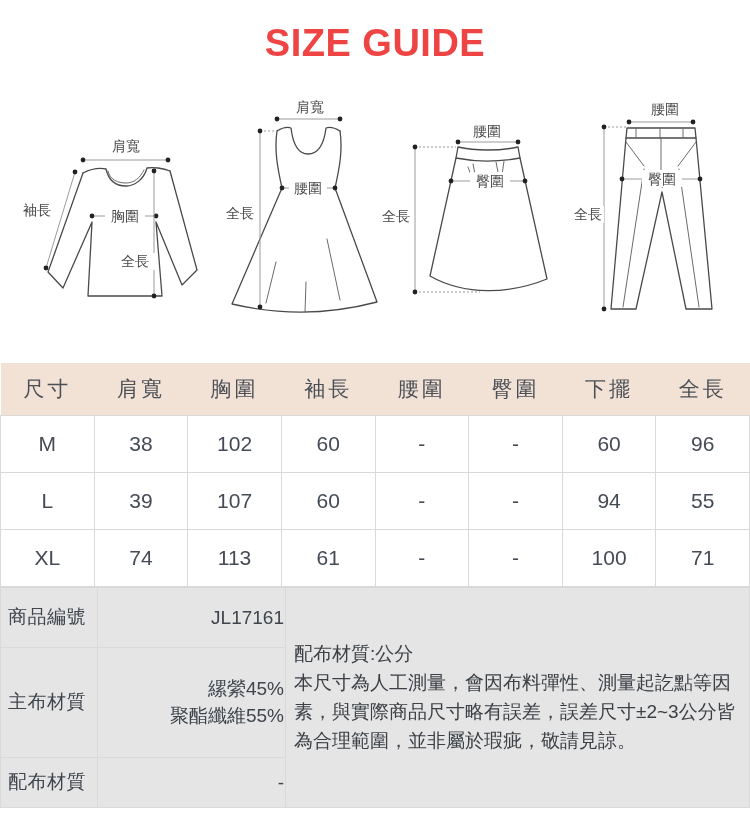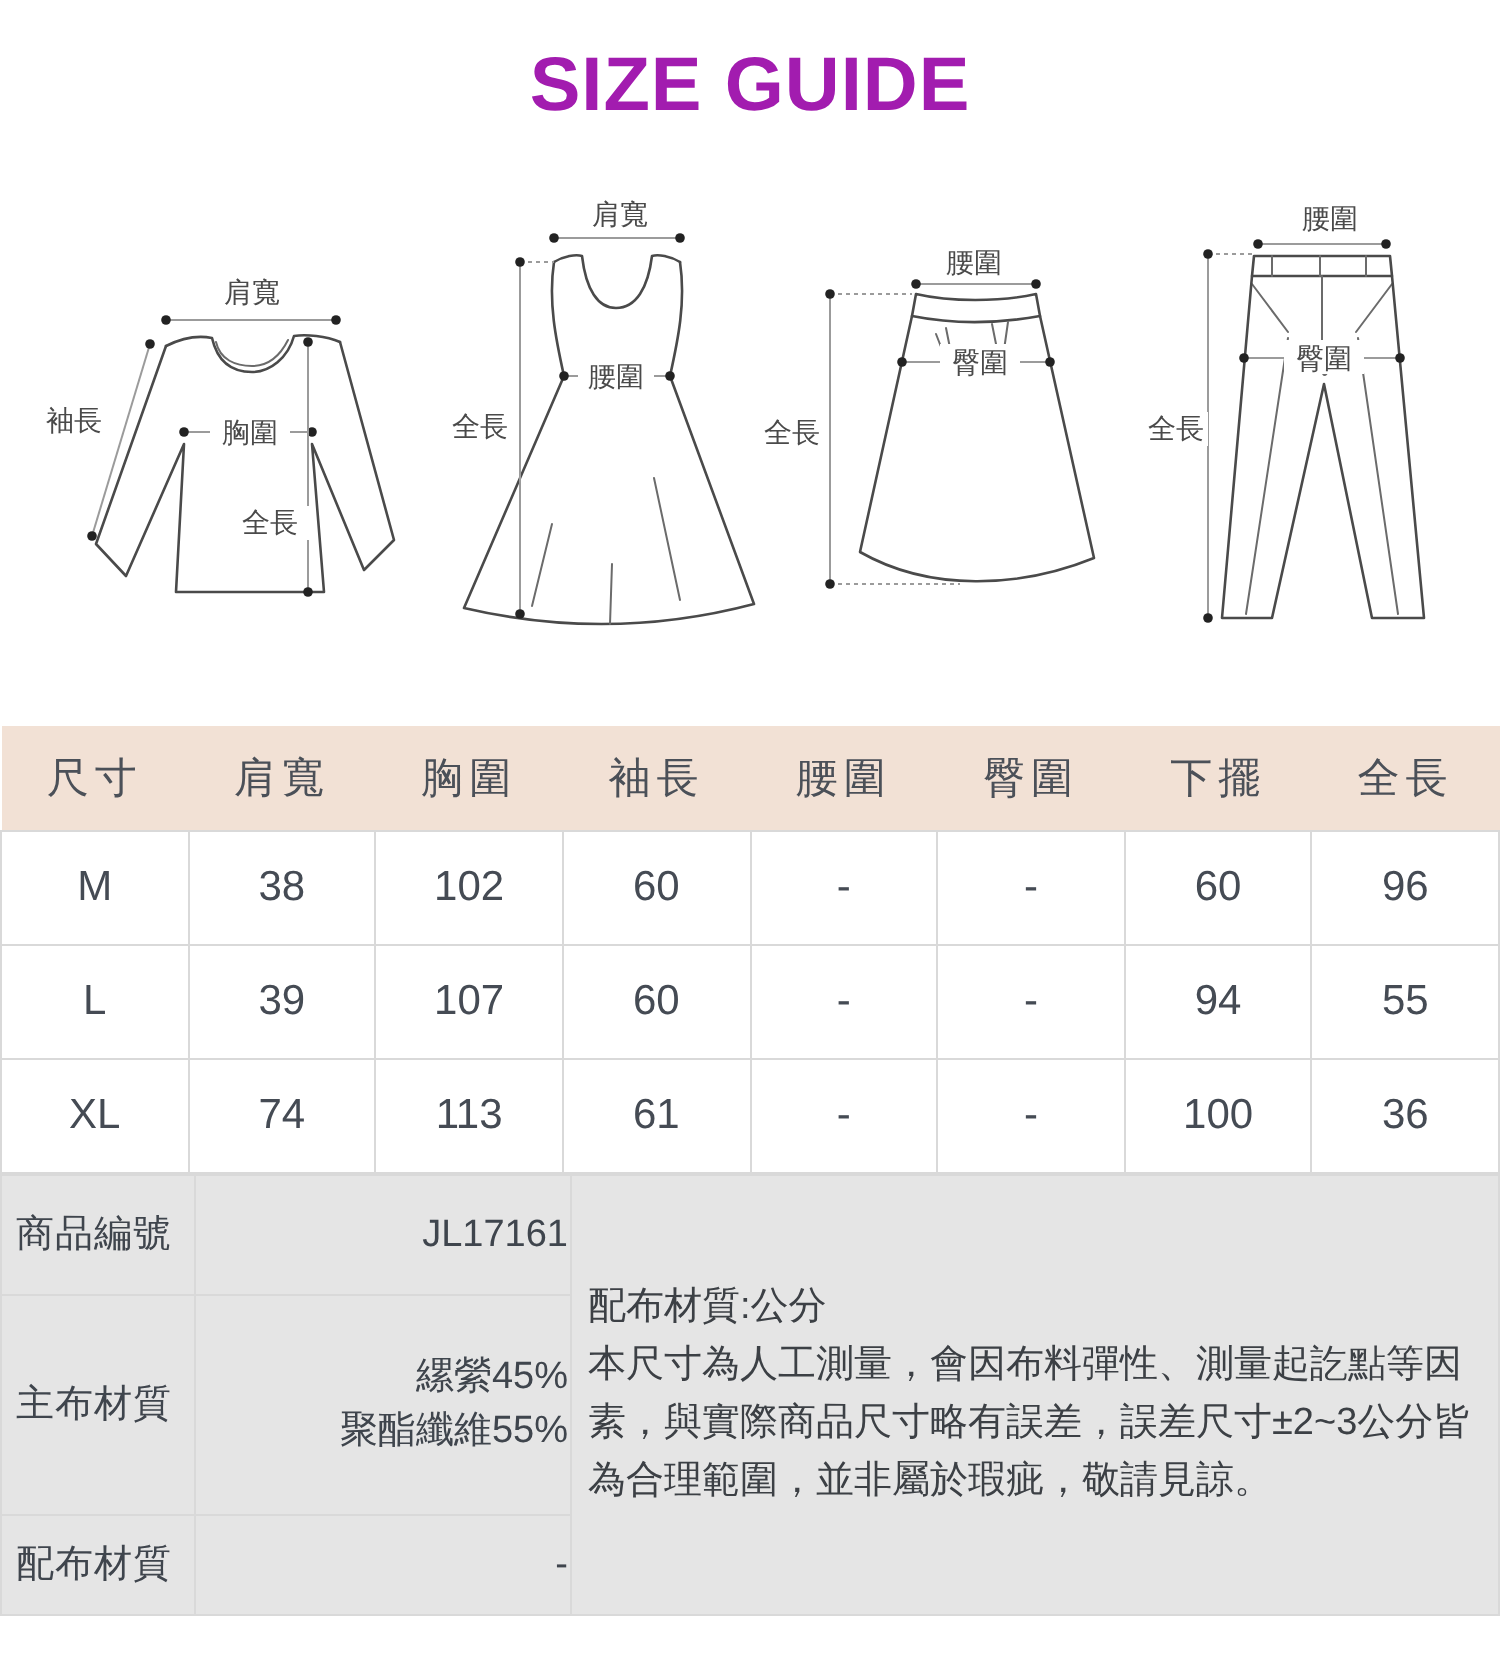--- a/index.html
+++ b/index.html
@@ -18,21 +18,21 @@
   }
   .title {
     margin: 0;
     padding-top: 18px;
     height: 50px;
     line-height: 50px;
     text-align: center;
     font-size: 38px;
     font-weight: 600;
     letter-spacing: 0.5px;
-    color: #a21caf;
+    color: #ef4444;
   }
   .diagrams {
     position: relative;
     height: 255px;
     margin-top: 24px;
   }
   svg.diagram { position: absolute; top: 0; overflow: visible; }
   #diag-top   { left: 20px; }
   #diag-dress { left: 210px; }
   #diag-skirt { left: 380px; }
@@ -246,21 +246,21 @@
         <td>55</td>
       </tr>
       <tr>
         <td>XL</td>
         <td>74</td>
         <td>113</td>
         <td>61</td>
         <td>-</td>
         <td>-</td>
         <td>100</td>
-        <td>36</td>
+        <td>71</td>
       </tr>
     </tbody>
   </table>
 
   <table class="info-table">
     <tbody>
       <tr class="row-code">
         <td class="info-label">商品編號</td>
         <td class="info-value">JL17161</td>
         <td class="note-cell" rowspan="3">

